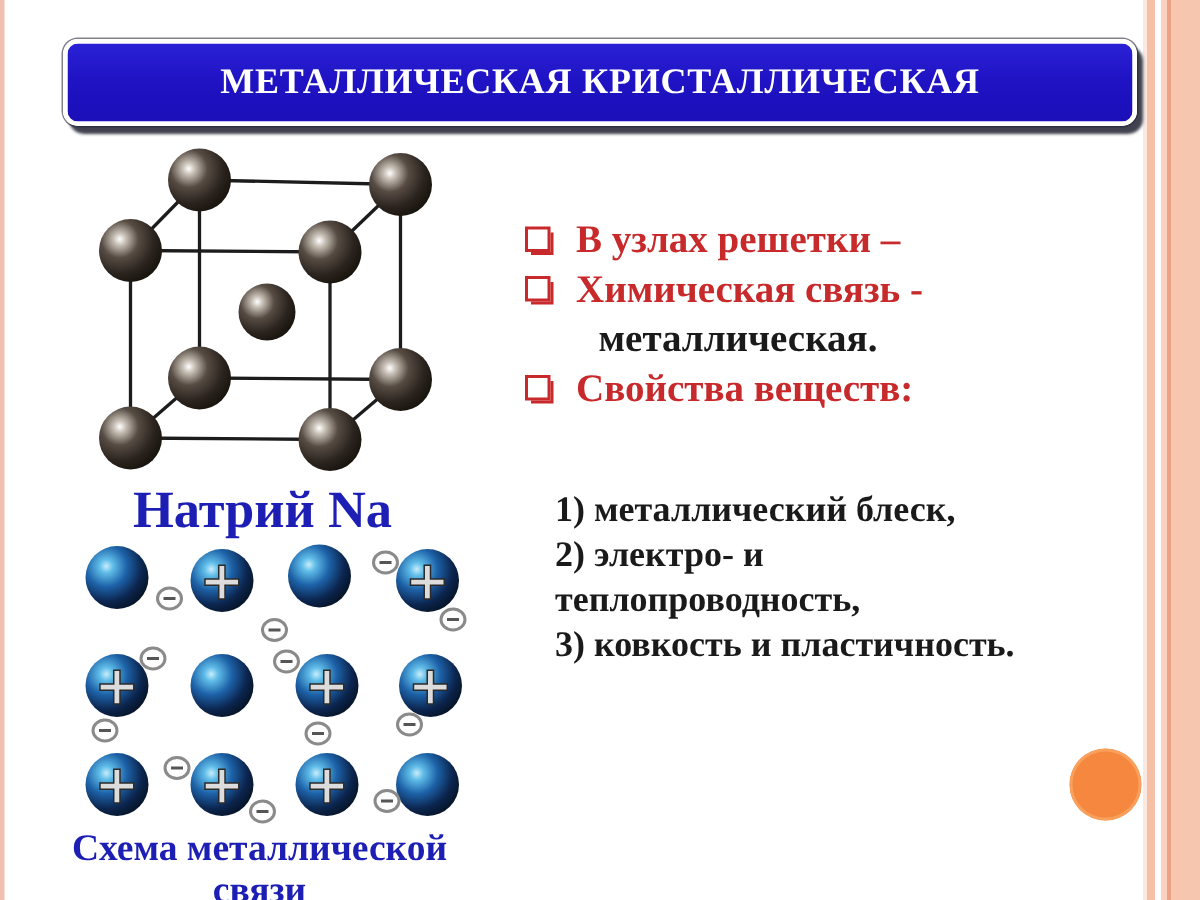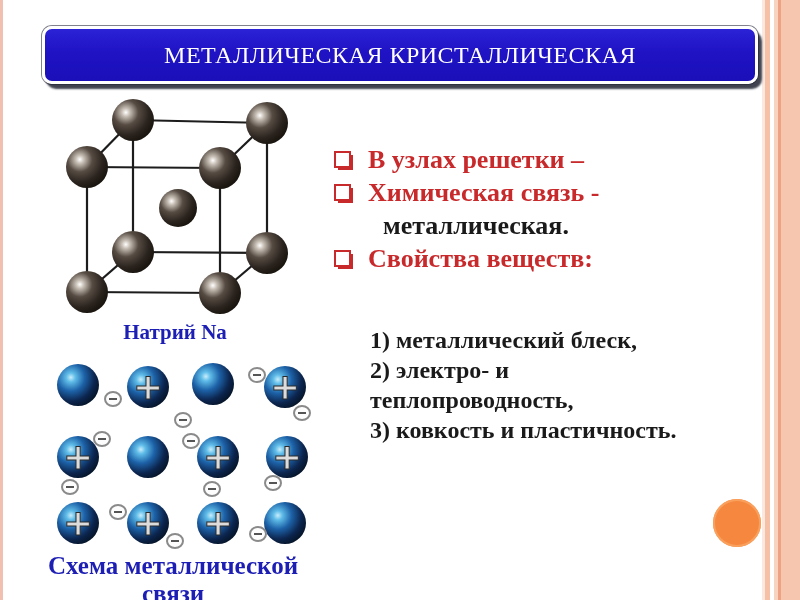--- a/index.html
+++ b/index.html
@@ -16,34 +16,34 @@
       #FFFFFF 25%,#FFFFFF 35%,
       #F8D3C0 35%,#F8D3C0 45%,
       #EFA183 45%,#EFA183 52%,
       #F7C6AE 52%,#F7C6AE 100%);}
 
   .title-banner{position:absolute;left:42px;top:26px;width:710px;height:52px;
     background:linear-gradient(180deg,#2B22D6 0%,#1F13C4 45%,#1A0FB8 100%);
     border:3px solid #ffffff;border-radius:10px;
     box-shadow:4px 5px 2px rgba(30,34,48,0.85), 0 0 0 1px rgba(25,25,50,0.55);
     display:flex;flex-direction:column;align-items:center;justify-content:center;}
-  .title-banner .t-line{color:#ffffff;font-weight:normal;font-size:24px;line-height:26px;
+  .title-banner .t-line{color:#ffffff;font-weight:bold;font-size:24px;line-height:26px;
     letter-spacing:0.5px;white-space:nowrap;text-align:center;}
 
   .lattice-svg{position:absolute;left:40px;top:95px;}
   .sodium-label{position:absolute;left:40px;top:320px;width:270px;text-align:center;
-    color:#1C1EB4;font-size:21px;font-weight:bold;}
+    color:#1C1EB4;font-size:35px;font-weight:bold;}
 
   .bond-svg{position:absolute;left:40px;top:362px;}
   .bond-caption{position:absolute;left:18px;top:552px;width:310px;text-align:center;
     color:#1C1EB4;font-size:25px;font-weight:bold;}
 
   .right-panel{position:absolute;left:334px;top:143px;width:436px;}
   .rp-row{display:flex;align-items:flex-start;min-height:33px;line-height:33px;
-    font-size:26px;font-weight:bold;}
+    font-size:26px;font-weight:bold;margin-left:16px;}
   .rp-bullet-col{width:34px;flex:0 0 34px;}
   .bullet-sq{display:block;width:13px;height:13px;margin-top:8px;
     border:2.5px solid #C8292B;background:#ffffff;
     box-shadow:3px 3px 0 -1px #C8292B;}
   .rp-row .red-text{color:#C8292B;}
   .rp-row.indent{padding-left:49px;}
   .rp-row .black-text{color:#1A1A1A;}
 
   .props-list{position:absolute;left:334px;top:325px;width:440px;padding-left:36px;
     font-size:24px;font-weight:bold;color:#1A1A1A;}

